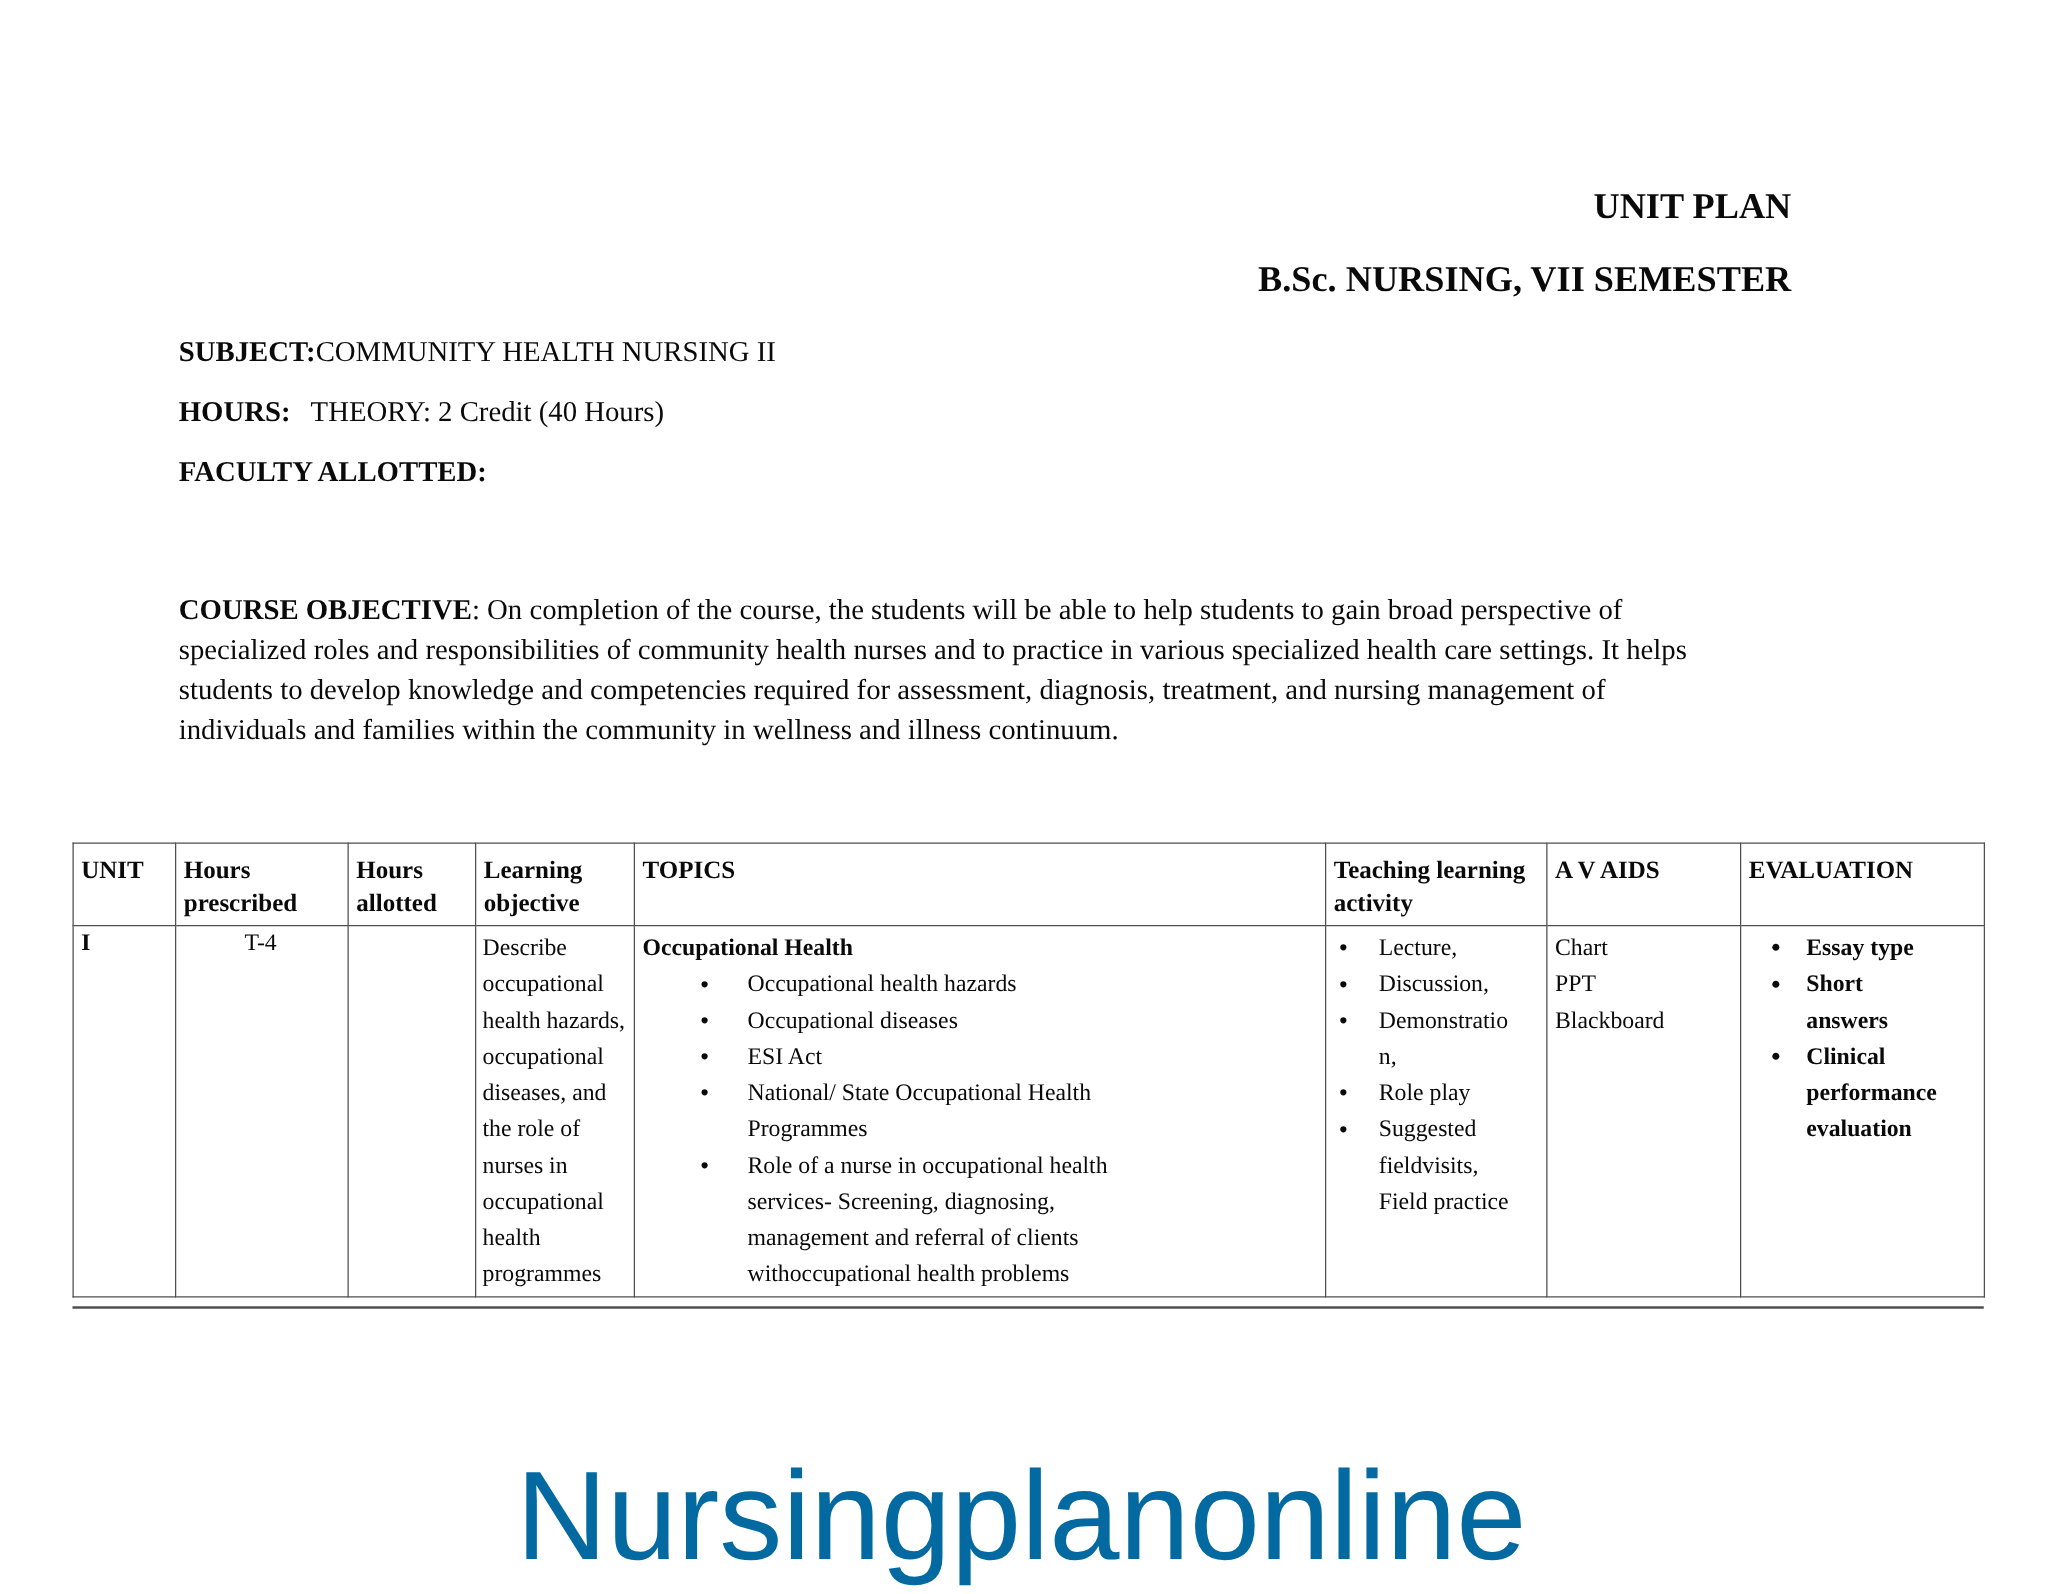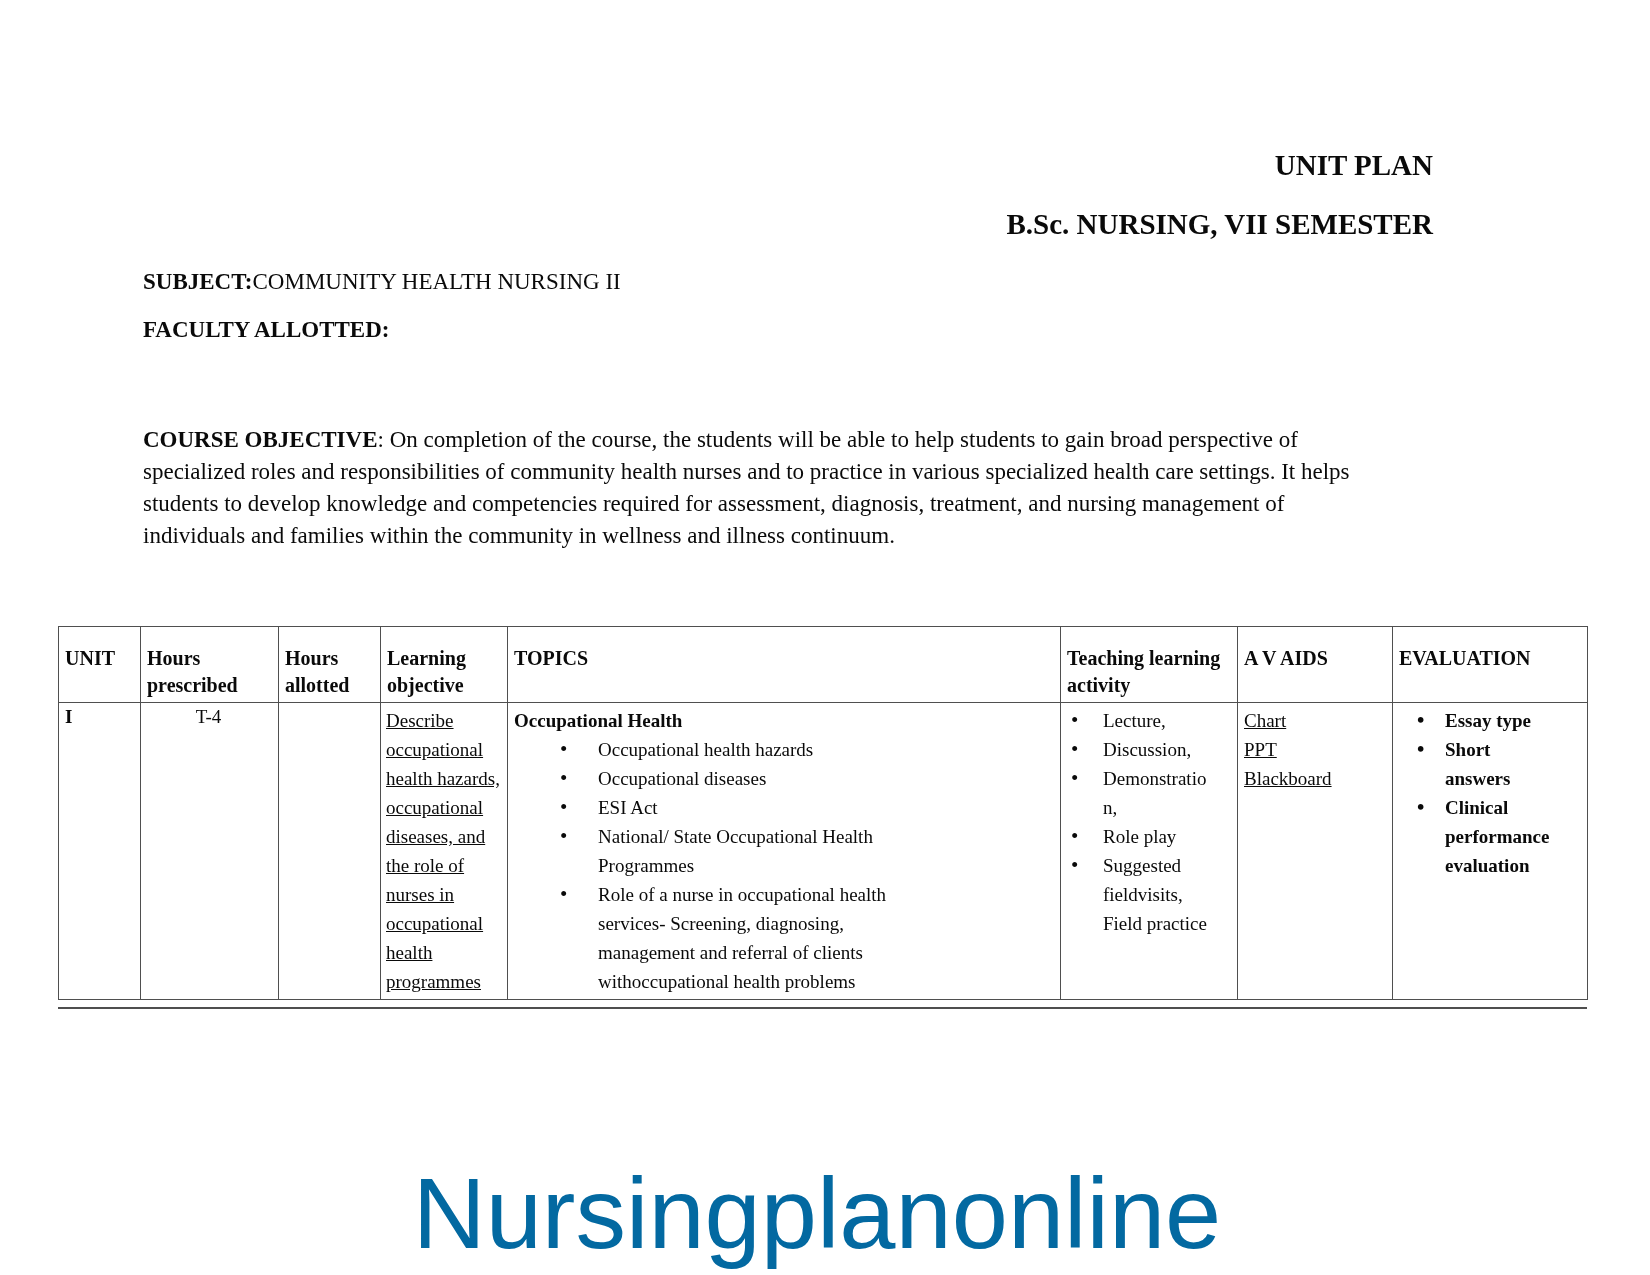--- a/index.html
+++ b/index.html
@@ -42,22 +42,22 @@
     font-size:19px;
   }
   .unit-table th, .unit-table td {
     border:1.5px solid #4f4f4f;
     vertical-align:top;
     text-align:left;
     padding:3px 8px 3px 6px;
   }
   .unit-table thead tr { height:58px; }
   .unit-table tbody tr { height:295px; }
-  .unit-table th { font-weight:bold; font-size:20px; line-height:27px; padding-top:18px; }
-  .pre { white-space:pre-line; line-height:29px;text-decoration:underline; }
+  .unit-table th { font-weight:bold; font-size:20px; line-height:27px; padding-top:8px; }
+  .pre { white-space:pre-line; line-height:29px; }
   td.cell-unit { font-weight:bold; }
   td.cell-hours-prescribed { text-align:center; }
   td.cell-learning-objective { padding-left:5px; padding-right:2px; }
   .topics-title { font-weight:bold; line-height:29px; }
 
   ul.blist { list-style:none; margin:0; padding:0; }
   ul.blist li {
     position:relative; line-height:29px; white-space:pre-line;
   }
   ul.blist li::before {
@@ -92,20 +92,23 @@
 <body>
 
 <div class="page">
 
   <div class="doc">
     <h1 class="title title1">UNIT PLAN</h1>
     <h2 class="title title2">B.Sc. NURSING, VII SEMESTER</h2>
 
     <div class="meta meta-subject">
       <span class="lbl">SUBJECT:</span><span class="val">COMMUNITY HEALTH NURSING II</span>
+    </div>
+    <div class="meta meta-hours">
+      <span class="lbl">HOURS:</span><span class="val">THEORY: 2 Credit (40 Hours)</span>
     </div>
     <div class="meta meta-faculty">
       <span class="lbl">FACULTY ALLOTTED:</span>
     </div>
 
     <p class="objective"><span class="lbl">COURSE OBJECTIVE</span><span>: On completion of the course, the students will be able to help students to gain broad perspective of
 specialized roles and responsibilities of community health nurses and to practice in various specialized health care settings. It helps
 students to develop knowledge and competencies required for assessment, diagnosis, treatment, and nursing management of
 individuals and families within the community in wellness and illness continuum.</span></p>
   </div>

